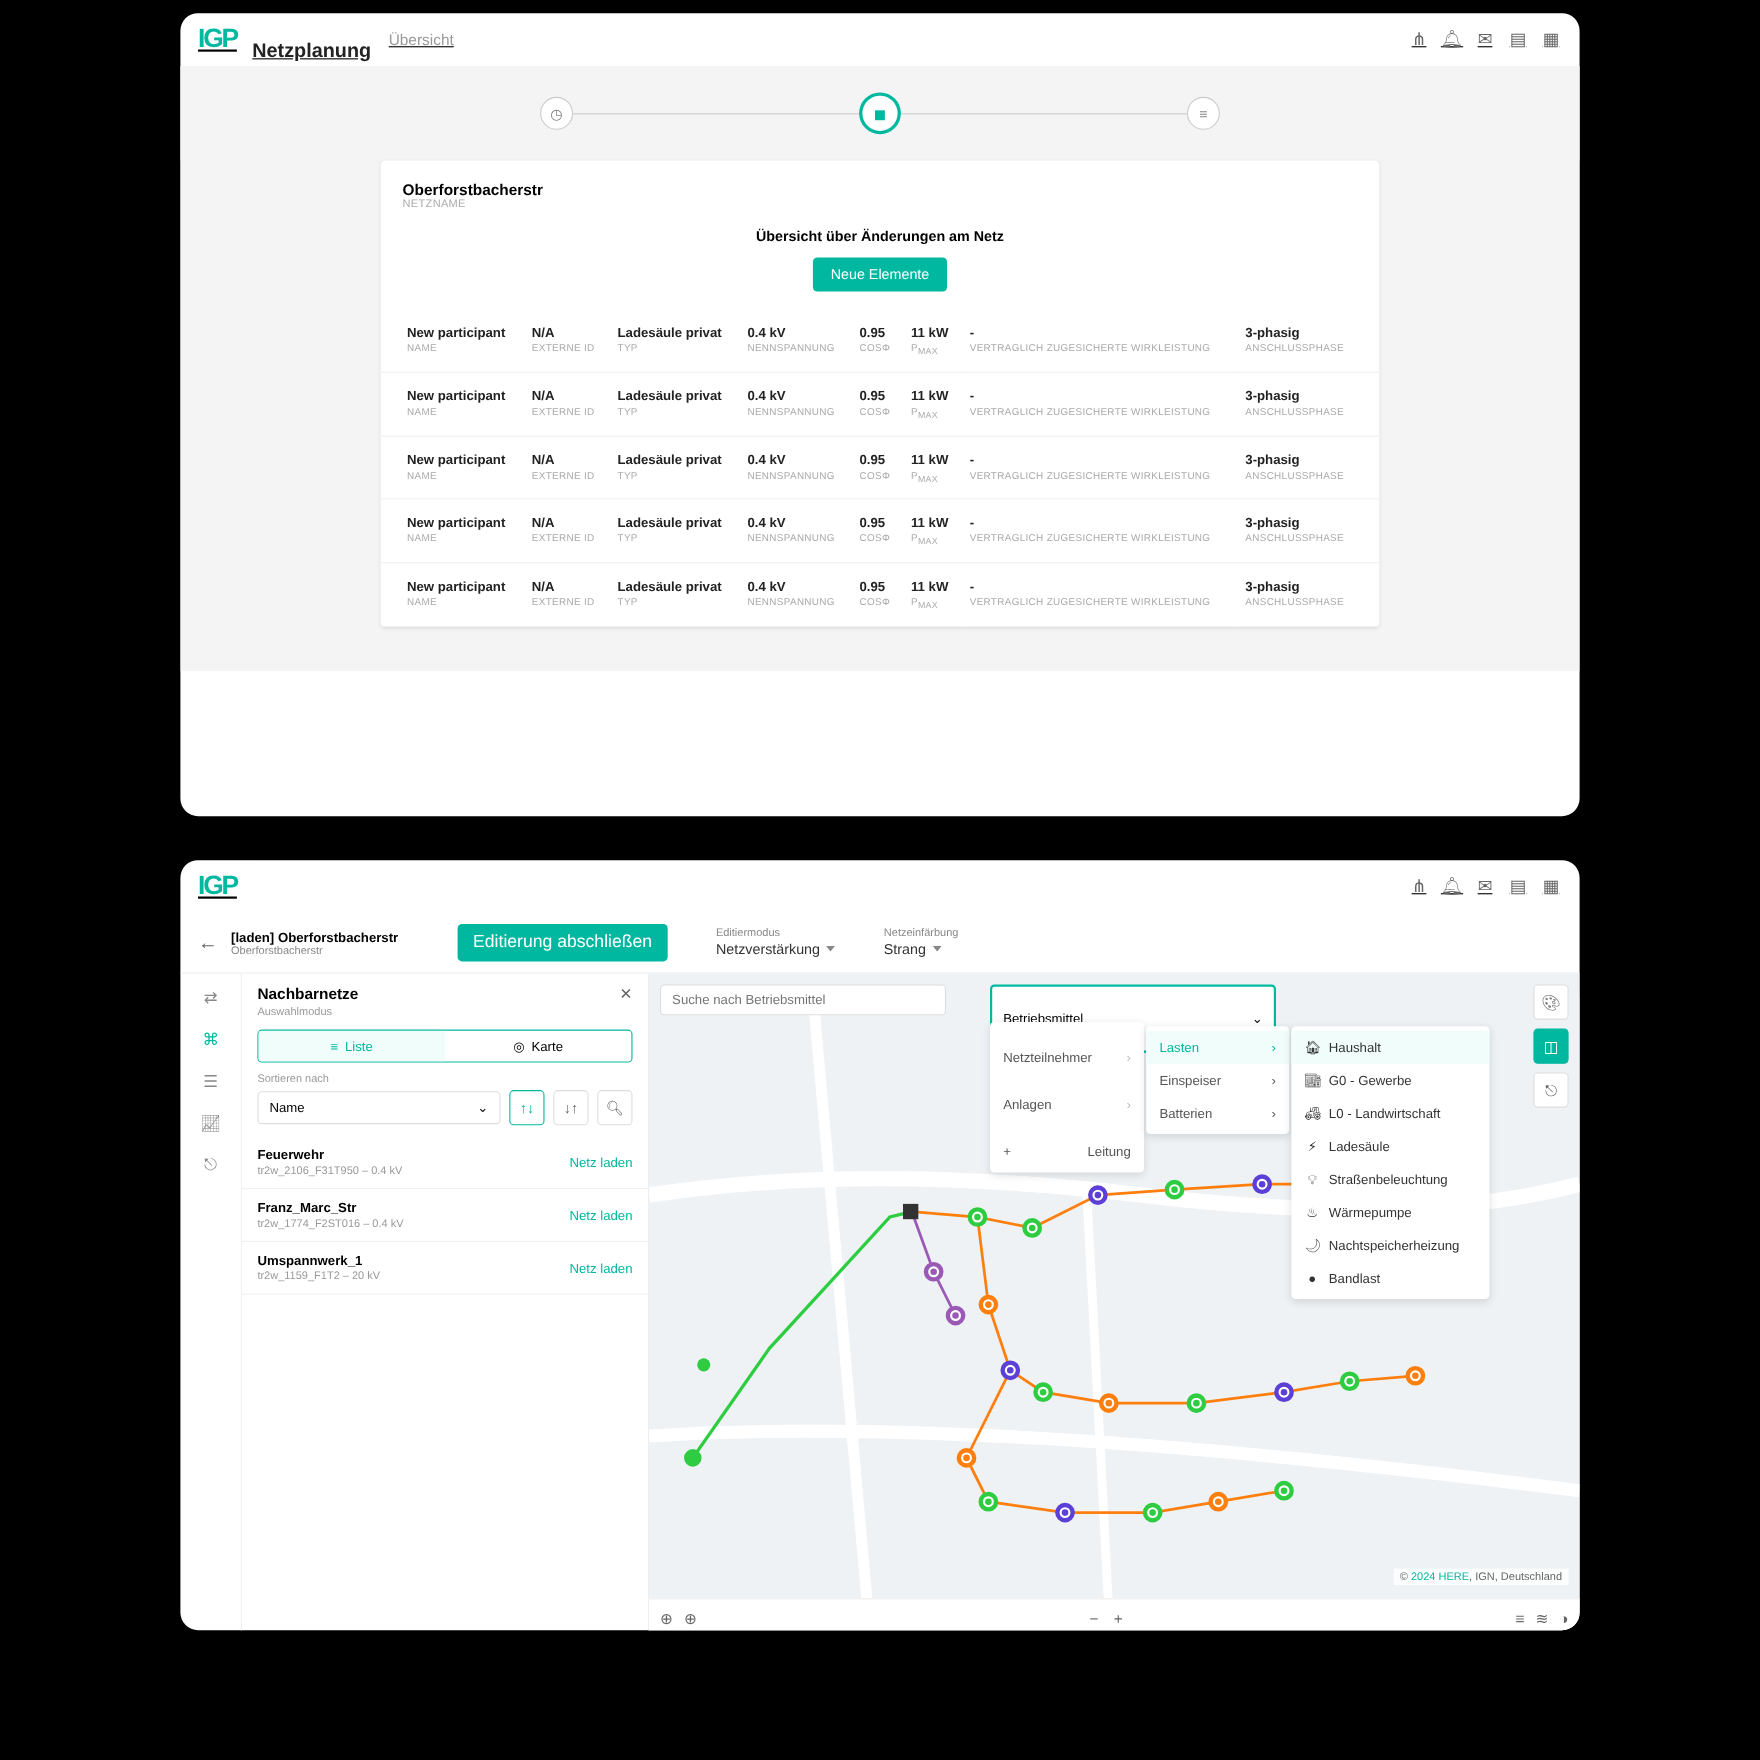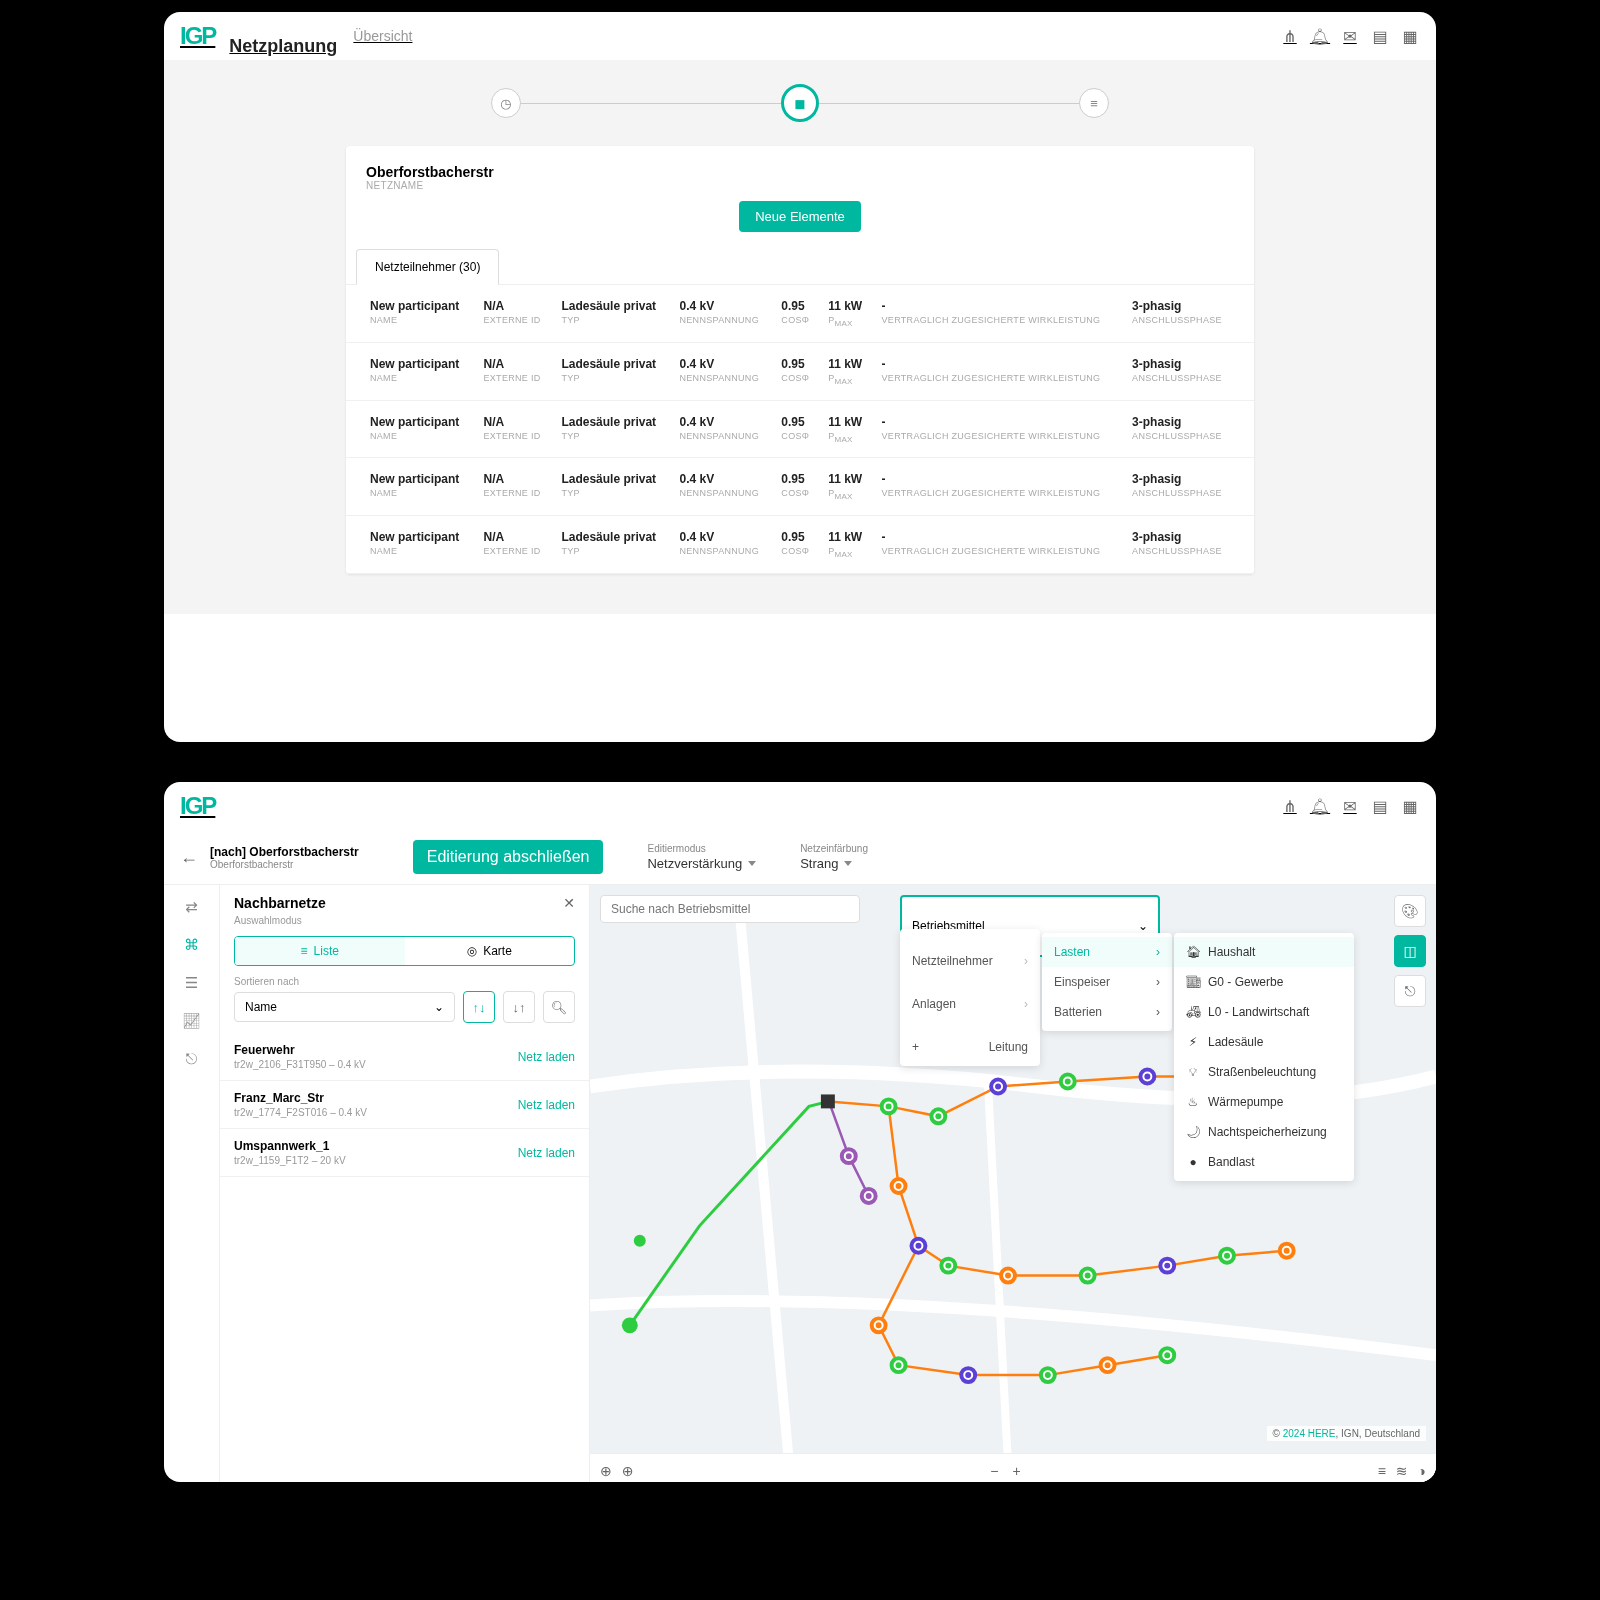--- a/index.html
+++ b/index.html
@@ -124,24 +124,22 @@
       <div class="stepcircle active">◼</div>
       <div class="stepper-line"></div>
       <div class="stepcircle">≡</div>
     </div>
 
     <div class="card">
       <div class="cardhead">
         <h3>Oberforstbacherstr</h3>
         <div class="sub">NETZNAME</div>
       </div>
+      <div class="changes-title">Übersicht über Änderungen am Netz</div>
       <button class="btn-primary">Neue Elemente</button>
-      <div class="tabs">
-        <div class="tab">Netzteilnehmer (30)</div>
-      </div>
       <table>
         <tbody id="tbody1">
             <tr>
               <td>
                 <div class="val">New participant</div>
                 <div class="lbl">NAME</div>
               </td>
               <td>
                 <div class="val">N/A</div>
                 <div class="lbl">EXTERNE ID</div>
@@ -322,21 +320,21 @@
       <span>🔔︎</span>
       <span>✉</span>
       <span>▤</span>
       <span>▦</span>
     </div>
   </div>
 
   <div class="toolbar2">
     <span class="backarrow">←</span>
     <div>
-      <div class="ctx">[nach] Oberforstbacherstr</div>
+      <div class="ctx">[laden] Oberforstbacherstr</div>
       <div class="ctx2">Oberforstbacherstr</div>
     </div>
     <div style="width:30px"></div>
     <button class="btn-primary2">Editierung abschließen</button>
     <div style="width:20px"></div>
     <div>
       <div class="selectlabel">Editiermodus</div>
       <div class="select">
           <span>Netzverstärkung</span>
         </div>

